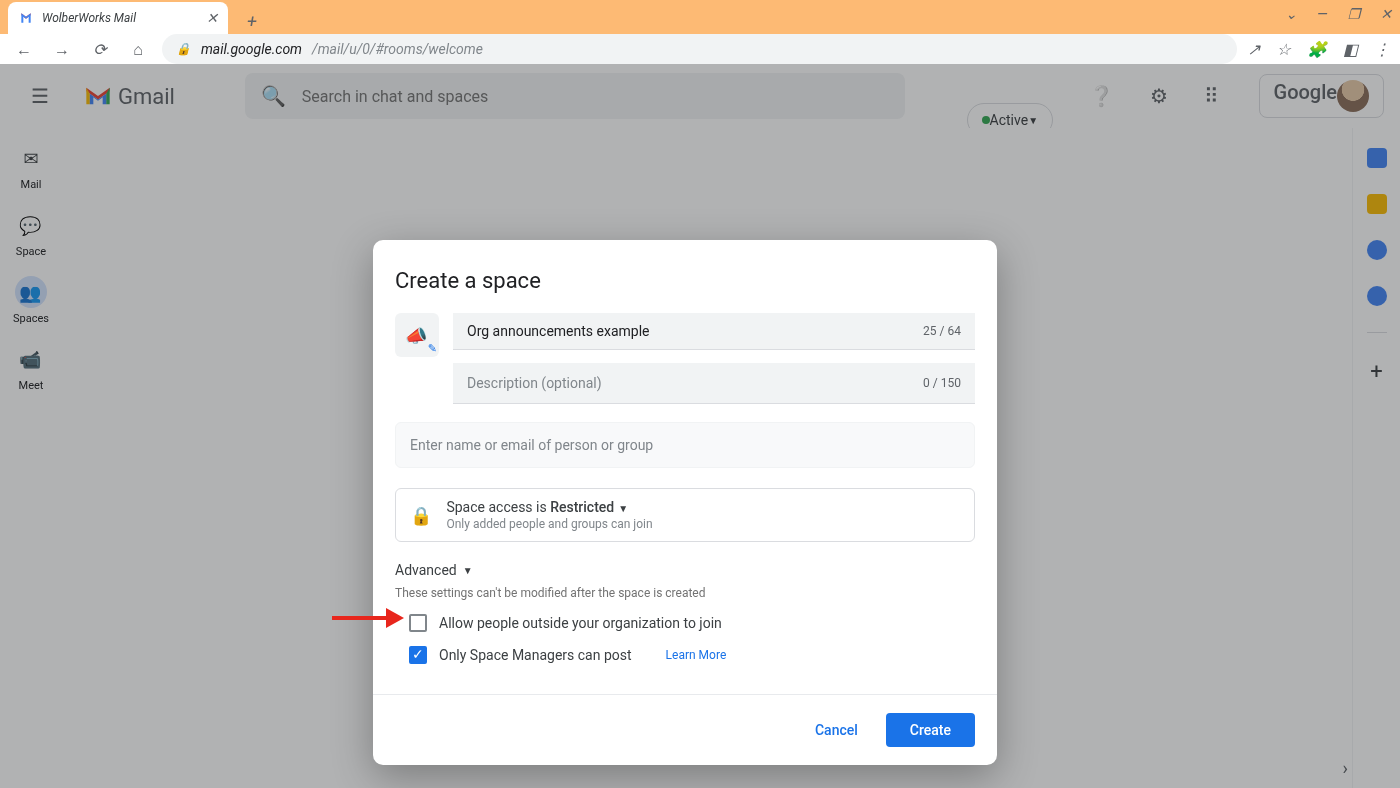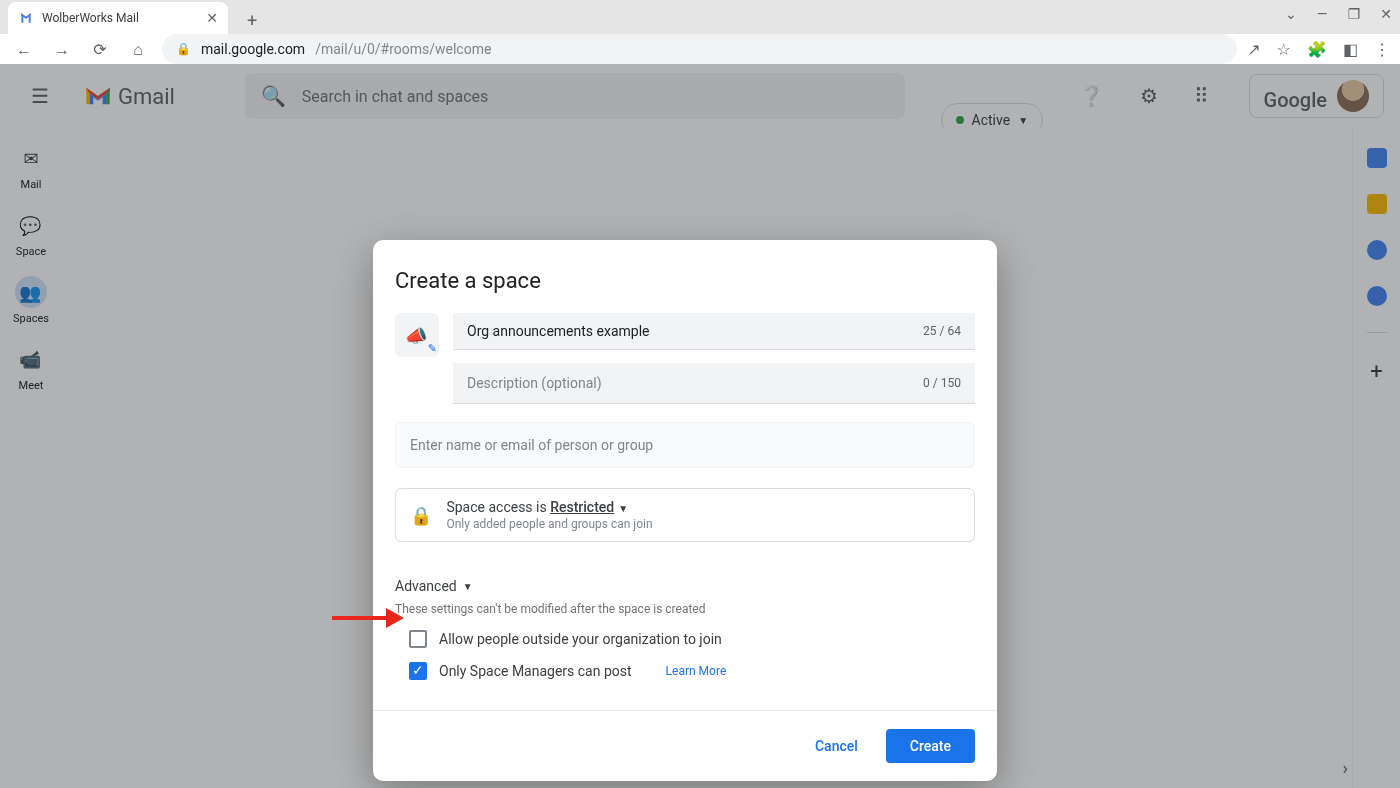--- a/index.html
+++ b/index.html
@@ -1,19 +1,19 @@
 <!DOCTYPE html>
 <html><head>
 <meta charset="utf-8">
 <style>
 * { margin:0; padding:0; box-sizing:border-box; font-family:"Google Sans",Roboto,Arial,sans-serif; }
 body { width:1400px; height:788px; overflow:hidden; background:#fff; position:relative; }
 
 
-.browser-top { height:64px; background:#e5e5e5; }
+.browser-top { height:64px; background:#fdba74;font-style:italic; }
 .tab-strip { height:34px; display:flex; align-items:flex-end; padding:0 8px; position:relative; }
 .tab { background:#fff; height:32px; width:220px; border-radius:8px 8px 0 0; display:flex; align-items:center; padding:0 10px; gap:8px; font-size:12px; color:#3c4043; }
 .tab-favicon { width:16px; height:16px; display:flex; align-items:center; }
 .tab-close { margin-left:auto; color:#5f6368; font-size:14px; cursor:pointer; }
 .new-tab { margin-left:10px; color:#5f6368; font-size:18px; height:28px; width:28px; display:flex; align-items:center; justify-content:center; }
 .win-ctrls { position:absolute; right:8px; top:6px; display:flex; gap:20px; color:#5f6368; }
 .win-ctrls span { cursor:pointer; font-size:14px; }
 .addr-bar { height:30px; background:#fff; display:flex; align-items:center; padding:0 10px; gap:10px; }
 .nav-ico { width:28px; height:28px; display:flex; align-items:center; justify-content:center; color:#5f6368; cursor:pointer; }
 .omnibox { flex:1; height:30px; background:#f1f3f4; border-radius:15px; display:flex; align-items:center; padding:0 14px; gap:10px; font-size:14px; color:#202124; }
@@ -21,24 +21,24 @@
 .omnibox .dim{color:#80868b;}
 .right-ico { display:flex; gap:16px; color:#5f6368; }
 
 
 .app { position:absolute; top:64px; left:0; right:0; bottom:0; background:#fff; }
 .app-header { height:64px; display:flex; align-items:center; padding:0 16px; gap:20px; }
 .hamburger { width:48px; display:flex; justify-content:center; color:#5f6368; font-size:20px; cursor:pointer;}
 .gmail-logo { display:flex; align-items:center; gap:6px; font-size:22px; color:#5f6368; }
 .search-wrap { margin-left:50px; flex:0 0 660px; height:46px; background:#f1f3f4; border-radius:8px; display:flex; align-items:center; padding:0 16px; gap:16px; }
 .search-wrap input{border:none;background:transparent;flex:1;font-size:16px;outline:none;}
-.active-pill { margin-left:auto; height:34px; border:1px solid #dadce0; border-radius:18px; display:flex; align-items:center; padding:0 14px; gap:8px; font-size:14px; color:#3c4043;margin-top:48px; }
+.active-pill { margin-left:auto; height:34px; border:1px solid #dadce0; border-radius:18px; display:flex; align-items:center; padding:0 14px; font-size:14px; color:#3c4043;margin-top:48px; }
 .active-pill .dot{width:8px;height:8px;background:#34a853;border-radius:50%;}
 .hdr-ico { color:#5f6368; font-size:20px; cursor:pointer; margin-left:16px; }
-.google-logo { margin-left:20px; border:1px solid #dadce0; border-radius:8px; padding:5px 14px; display:flex; align-items:flex-end; gap:10px;}
+.google-logo { margin-left:20px; border:1px solid #dadce0; border-radius:8px; padding:5px 14px; display:flex; align-items:flex-start; }
 .google-logo span{font-size:20px;color:#5f6368;font-weight:500;}
 .avatar { width:32px; height:32px; border-radius:50%; background:radial-gradient(circle at 50% 30%, #e6c9a8 40%, #8a6d5a 42%); }
 
 .left-rail { position:absolute; left:0; top:64px; width:62px; bottom:0; display:flex; flex-direction:column; align-items:center; padding-top:14px; gap:18px; }
 .rail-item { display:flex; flex-direction:column; align-items:center; gap:4px; color:#202124; font-size:11px; cursor:pointer; }
 .rail-item .ico{width:32px;height:32px;display:flex;align-items:center;justify-content:center;border-radius:16px;font-size:18px;color:#3c4043;}
 .rail-item.active .ico{background:#d3e3fd;}
 
 .right-rail { position:absolute; right:0; top:64px; width:48px; bottom:0; display:flex; flex-direction:column; align-items:center; padding-top:20px; gap:26px; border-left:1px solid #f1f3f4;}
 .right-rail .chip{width:20px;height:20px;border-radius:4px;}
@@ -63,24 +63,24 @@
 .space-ico { width:44px; height:44px; background:#f1f3f4; border-radius:6px; display:flex; align-items:center; justify-content:center; position:relative; font-size:18px;}
 .space-ico .pen{position:absolute;right:2px;bottom:2px;font-size:11px;color:#1a73e8;}
 .field { flex:1; background:#f1f3f4; border-bottom:1px solid #dadce0; padding:10px 14px; display:flex; align-items:center; font-size:14px; color:#202124; }
 .field .counter{margin-left:auto;font-size:12px;color:#5f6368;}
 .field2 { margin-left:58px; margin-top:6px; background:#f1f3f4; border-bottom:1px solid #dadce0; padding:12px 14px; display:flex; align-items:center; font-size:14px; color:#80868b; }
 .field2 .counter{margin-left:auto;font-size:12px;color:#5f6368;}
 .people { margin-top:18px; background:#f8f9fa; border:1px solid #f1f3f4; border-radius:6px; padding:14px; color:#80868b; font-size:14px; }
 .access { margin-top:20px; border:1px solid #dadce0; border-radius:6px; padding:10px 14px; display:flex; gap:14px; align-items:center; }
 .access .lockico{font-size:18px;color:#5f6368;}
 .access .t1{font-size:14px;color:#3c4043;}
-.access .t1 b{font-weight:500;text-decoration:underline;}
+.access .t1 b{font-weight:500;}
 .access .caret{font-size:10px;color:#3c4043;margin-left:4px;}
 .access .sub{font-size:12px;color:#80868b;margin-top:2px;}
-.advanced { margin-top:36px; font-size:14px; color:#3c4043; display:flex; align-items:center; gap:6px; cursor:pointer;}
+.advanced { margin-top:20px; font-size:14px; color:#3c4043; display:flex; align-items:center; gap:6px; cursor:pointer;}
 .advanced .caret{font-size:10px;}
 .note { margin-top:8px; font-size:12px; color:#737373; }
 .opt { margin-top:14px; display:flex; align-items:center; gap:12px; padding-left:14px; font-size:14px; color:#3c4043; }
 .cbox { width:18px; height:18px; border:2px solid #80868b; border-radius:2px; flex-shrink:0; }
 .cbox.checked { background:#1a73e8; border-color:#1a73e8; position:relative; }
 .cbox.checked::after{content:"✓";color:#fff;position:absolute;left:1px;top:-2px;font-size:14px;}
 .learn { color:#1a73e8; font-size:12px; margin-left:22px; cursor:pointer;}
 .dlg-foot { border-top:1px solid #e8eaed; padding:18px 22px; display:flex; justify-content:flex-end; gap:14px; margin-top:16px;}
 .btn-cancel { color:#1a73e8; font-size:14px; background:none; border:none; padding:8px 14px; cursor:pointer; font-weight:500;}
 .btn-create { background:#1a73e8; color:#fff; border:none; border-radius:4px; padding:9px 24px; font-size:14px; cursor:pointer; font-weight:500;}

